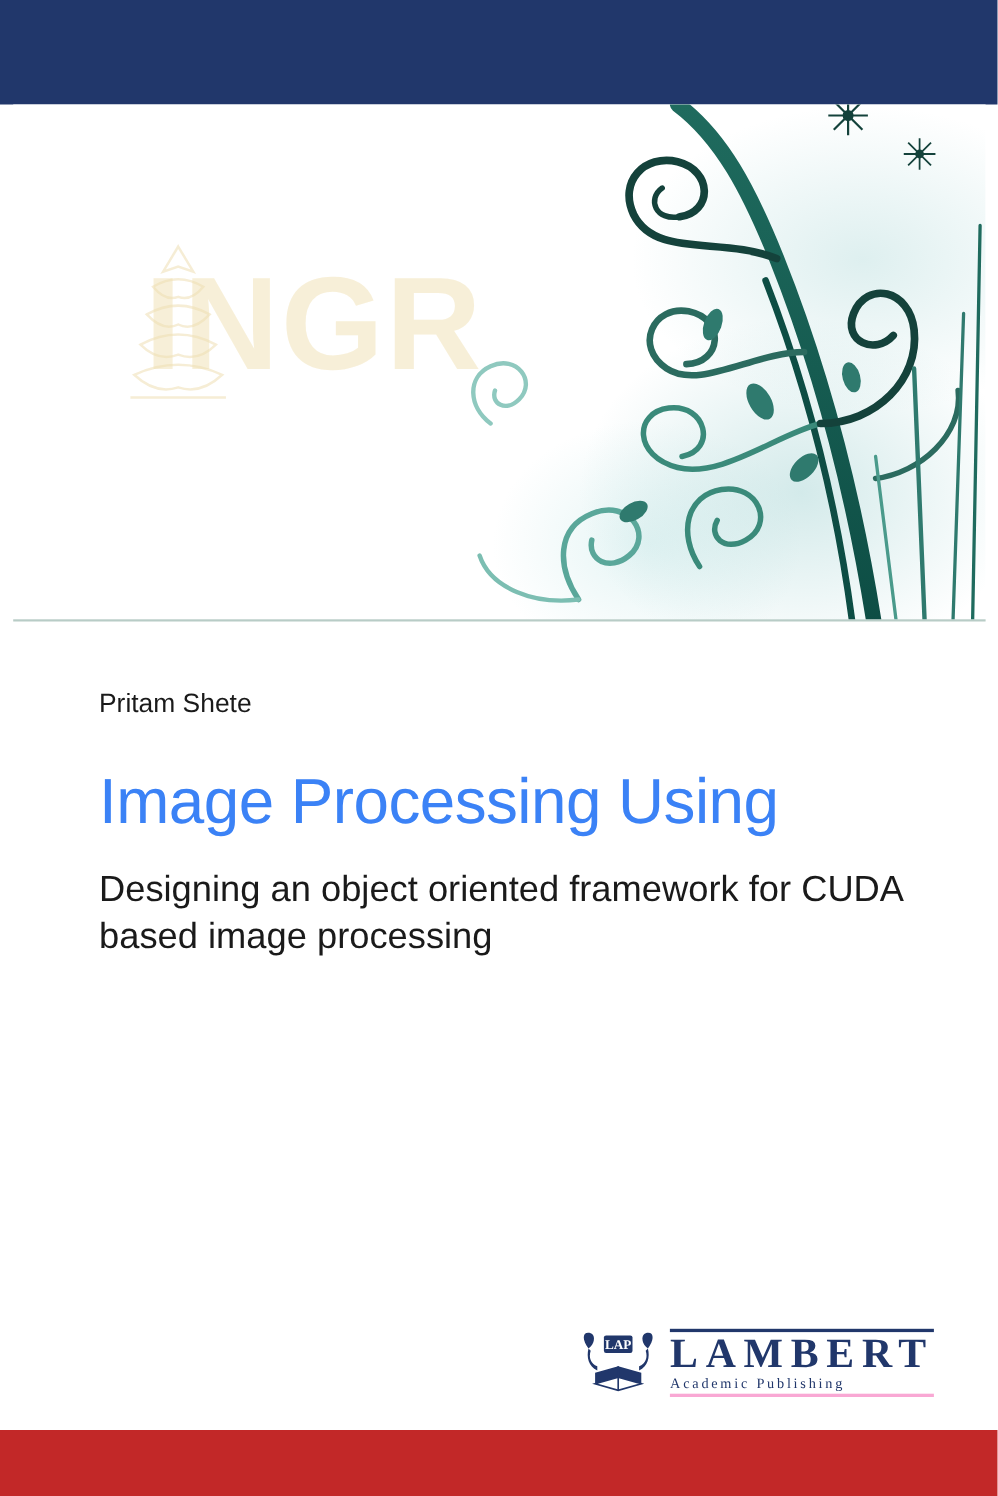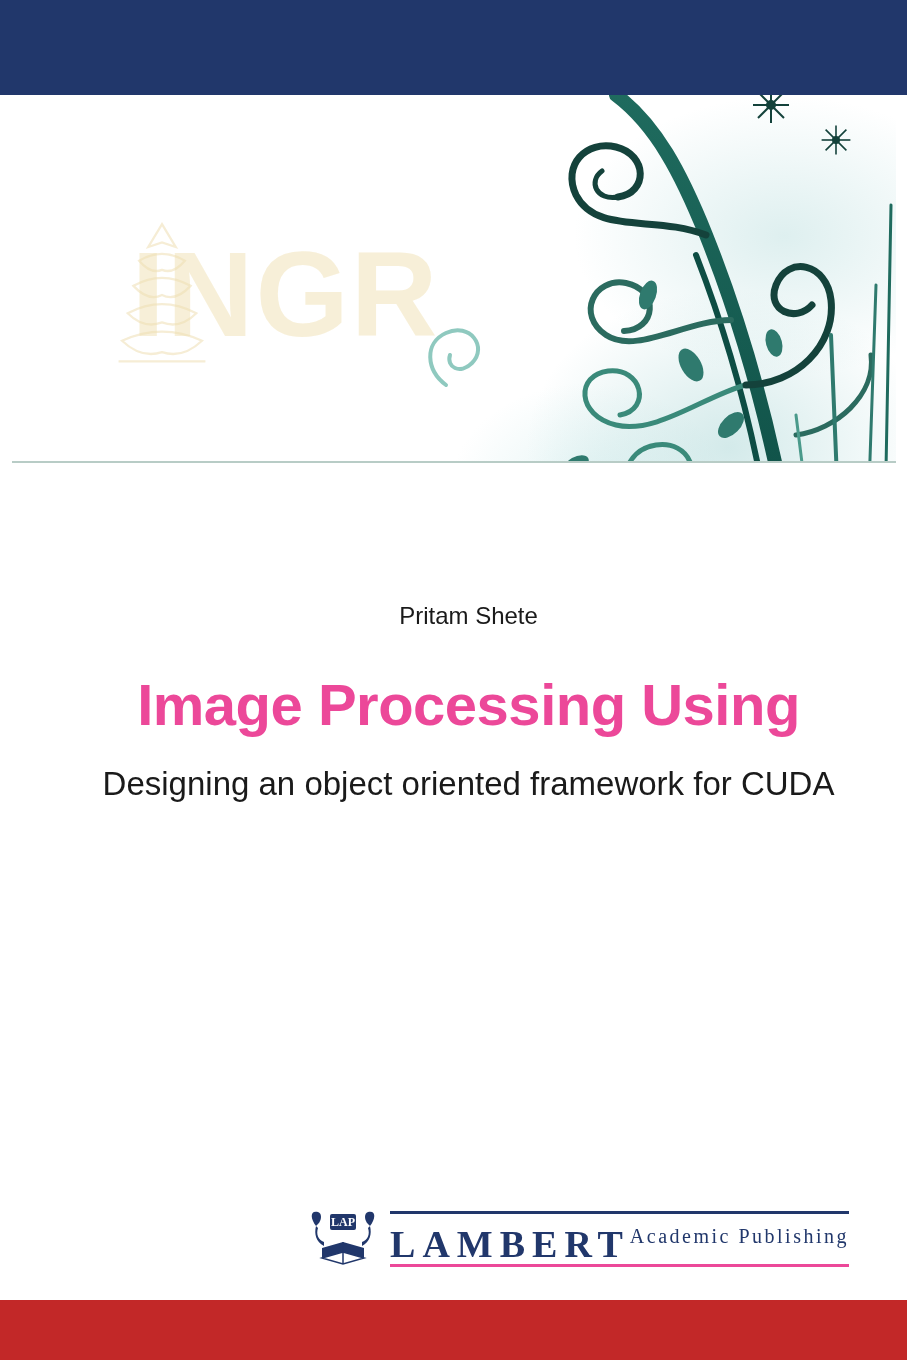--- a/index.html
+++ b/index.html
@@ -12,21 +12,21 @@
     overflow: hidden;
   }
   .top-bar {
     width: 100%;
     height: 95px;
     background: #21376b;
   }
   .artwork-panel {
     position: relative;
     width: 884px;
-    height: 368px;
+    height: 470px;
     margin: 0 auto;
     background: #ffffff;
     overflow: hidden;
     border-bottom: 2px solid #b8ccc6;
   }
   .watermark {
     position: absolute;
     left: 120px;
     top: 130px;
     font-size: 120px;
@@ -57,36 +57,36 @@
     top: 0;
     width: 560px;
     height: 470px;
     background:
       radial-gradient(ellipse 300px 200px at 80% 30%, rgba(160,210,210,0.35), transparent 70%),
       radial-gradient(ellipse 280px 220px at 70% 75%, rgba(140,200,200,0.38), transparent 72%),
       radial-gradient(ellipse 200px 160px at 45% 85%, rgba(180,225,225,0.35), transparent 70%);
   }
   .content {
     position: absolute;
-    top: 600px;
+    top: 624px;
     right: 60px;
     left: 90px;
-    text-align: center;
+    text-align: left;
   }
   .authors {
     color: #1a1a1a;
     font-size: 24px;
     line-height: 1.35;
     font-weight: 400;
   }
   .title {
     margin-top: 42px;
-    color: #ec4899;
+    color: #3b82f6;
     font-size: 58px;
-    font-weight: 700;
+    font-weight: 400;
     line-height: 1.08;
     letter-spacing: -0.5px;
   }
   .subtitle {
     margin-top: 26px;
     color: #1a1a1a;
     font-size: 33px;
     line-height: 1.3;
     font-weight: 400;
   }
@@ -97,36 +97,36 @@
     display: flex;
     align-items: center;
     gap: 8px;
   }
   .publisher-logo {
     width: 78px;
     height: 62px;
   }
   .publisher-text {
     display: flex;
-    flex-direction: row;
+    flex-direction: column;
     border-top: 3px solid #21376b;
-    border-bottom: 3px solid #ec4899;
-    padding: 11px 0 1px 0;
+    border-bottom: 3px solid #f9a8d4;
+    padding: 1px 0 1px 0;
   }
   .publisher-name {
     font-family: "Times New Roman", serif;
     font-size: 38px;
     font-weight: 700;
     letter-spacing: 7px;
     color: #21376b;
     line-height: 1;
   }
   .publisher-sub {
     font-family: "Times New Roman", serif;
-    font-size: 20px;
+    font-size: 13px;
     letter-spacing: 2.5px;
     color: #21376b;
     margin-top: 0px;
   }
   .bottom-bar {
     position: absolute;
     bottom: 0;
     left: 0;
     width: 100%;
     height: 60px;
@@ -207,20 +207,21 @@
 
 <div class="content">
   <div class="authors">
     <div>Pritam Shete</div>
   </div>
   <div class="title">
     <div>Image Processing Using</div>
   </div>
   <div class="subtitle">
     <div>Designing an object oriented framework for CUDA</div>
+    <div>based image processing</div>
   </div>
 </div>
 
 <div class="publisher">
   <svg class="publisher-logo" viewBox="0 0 78 62">
     <g fill="#21376b">
       <path d="M12 18 C 6 10, 6 2, 14 4 C 18 5, 18 12, 14 16"></path>
       <path d="M66 18 C 72 10, 72 2, 64 4 C 60 5, 60 12, 64 16"></path>
       <path d="M12 18 C 10 26, 12 34, 20 38 L20 34 C14 32, 12 26, 14 20 Z"></path>
       <path d="M66 18 C 68 26, 66 34, 58 38 L58 34 C64 32, 66 26, 64 20 Z"></path>

